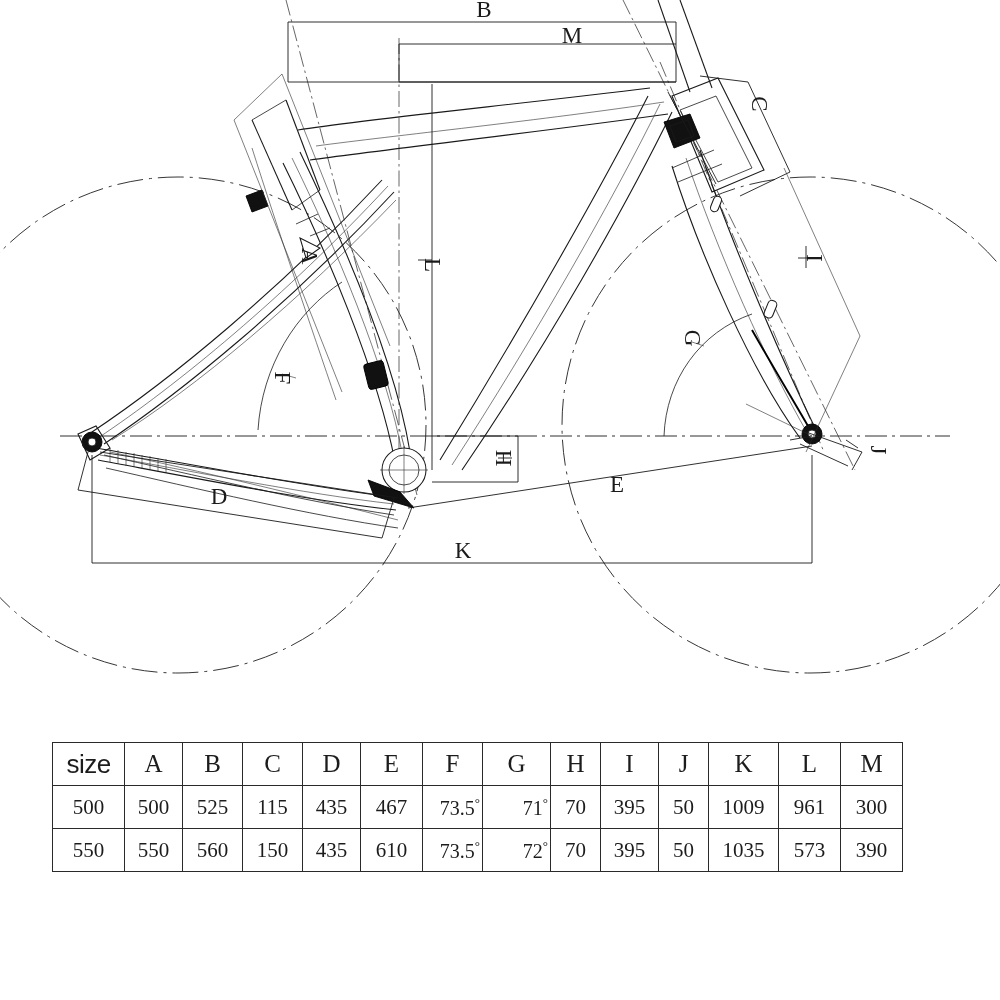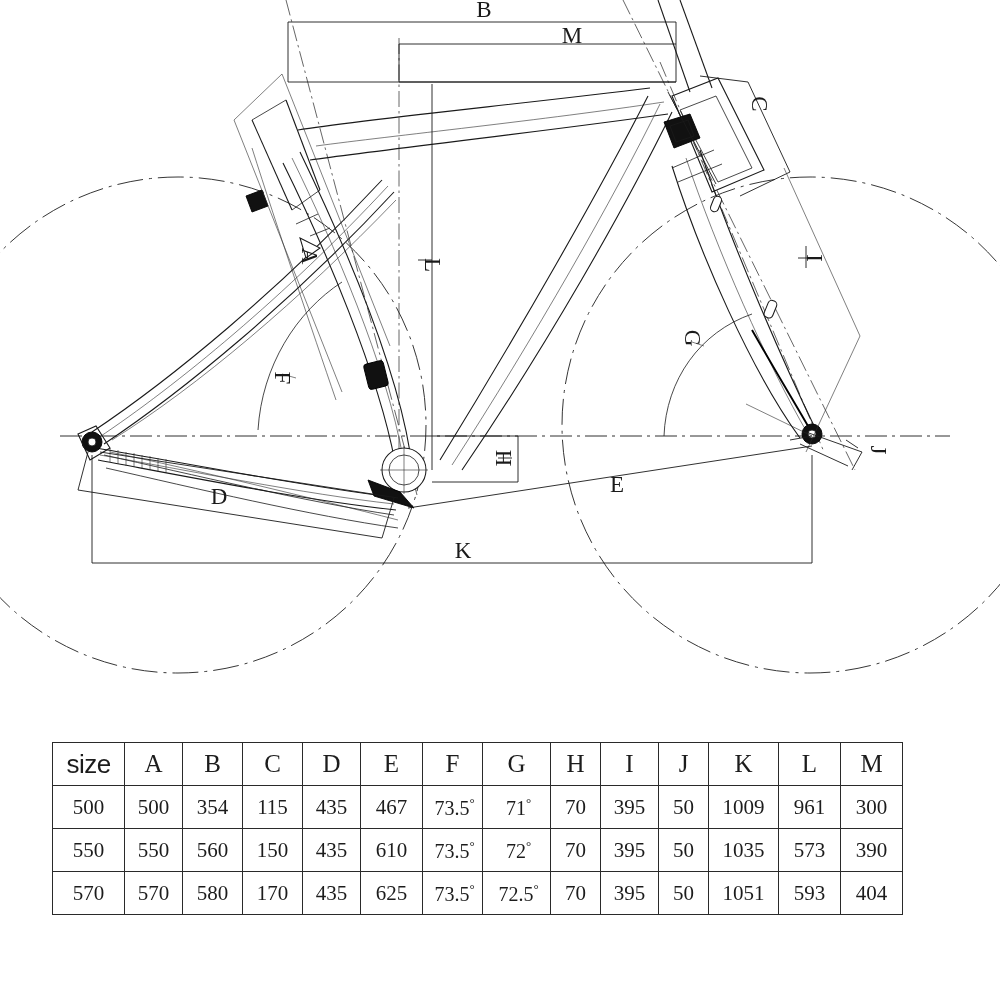--- a/index.html
+++ b/index.html
@@ -80,21 +80,21 @@
     font-size: 25px;
   }
   table.geo th.size-head {
     font-family: "Liberation Sans", sans-serif;
     font-size: 26px;
     font-weight: normal;
     letter-spacing: -0.5px;
   }
   table.geo td.ang {
     font-size: 20px;
-    text-align: center;
+    text-align: right;
     padding-left: 6px;
     margin-left: 44px;
   }
   table.geo td.ang .deg {
     font-size: 13px;
     vertical-align: super;
   }
   
   col.c-size { width: 72px; }
   col.c-a  { width: 58px; }
@@ -345,21 +345,21 @@
         <th>J</th>
         <th>K</th>
         <th>L</th>
         <th>M</th>
       </tr>
     </thead>
     <tbody>
       <tr>
         <td>500</td>
         <td>500</td>
-        <td>354</td>
+        <td>525</td>
         <td>115</td>
         <td>435</td>
         <td>467</td>
         <td class="ang">73.5<span class="deg">°</span></td>
         <td class="ang">71<span class="deg">°</span></td>
         <td>70</td>
         <td>395</td>
         <td>50</td>
         <td>1009</td>
         <td>961</td>
@@ -374,31 +374,15 @@
         <td>610</td>
         <td class="ang">73.5<span class="deg">°</span></td>
         <td class="ang">72<span class="deg">°</span></td>
         <td>70</td>
         <td>395</td>
         <td>50</td>
         <td>1035</td>
         <td>573</td>
         <td>390</td>
       </tr>
-      <tr>
-        <td>570</td>
-        <td>570</td>
-        <td>580</td>
-        <td>170</td>
-        <td>435</td>
-        <td>625</td>
-        <td class="ang">73.5<span class="deg">°</span></td>
-        <td class="ang">72.5<span class="deg">°</span></td>
-        <td>70</td>
-        <td>395</td>
-        <td>50</td>
-        <td>1051</td>
-        <td>593</td>
-        <td>404</td>
-      </tr>
     </tbody>
   </table>
 </div>
 
 </body></html>

